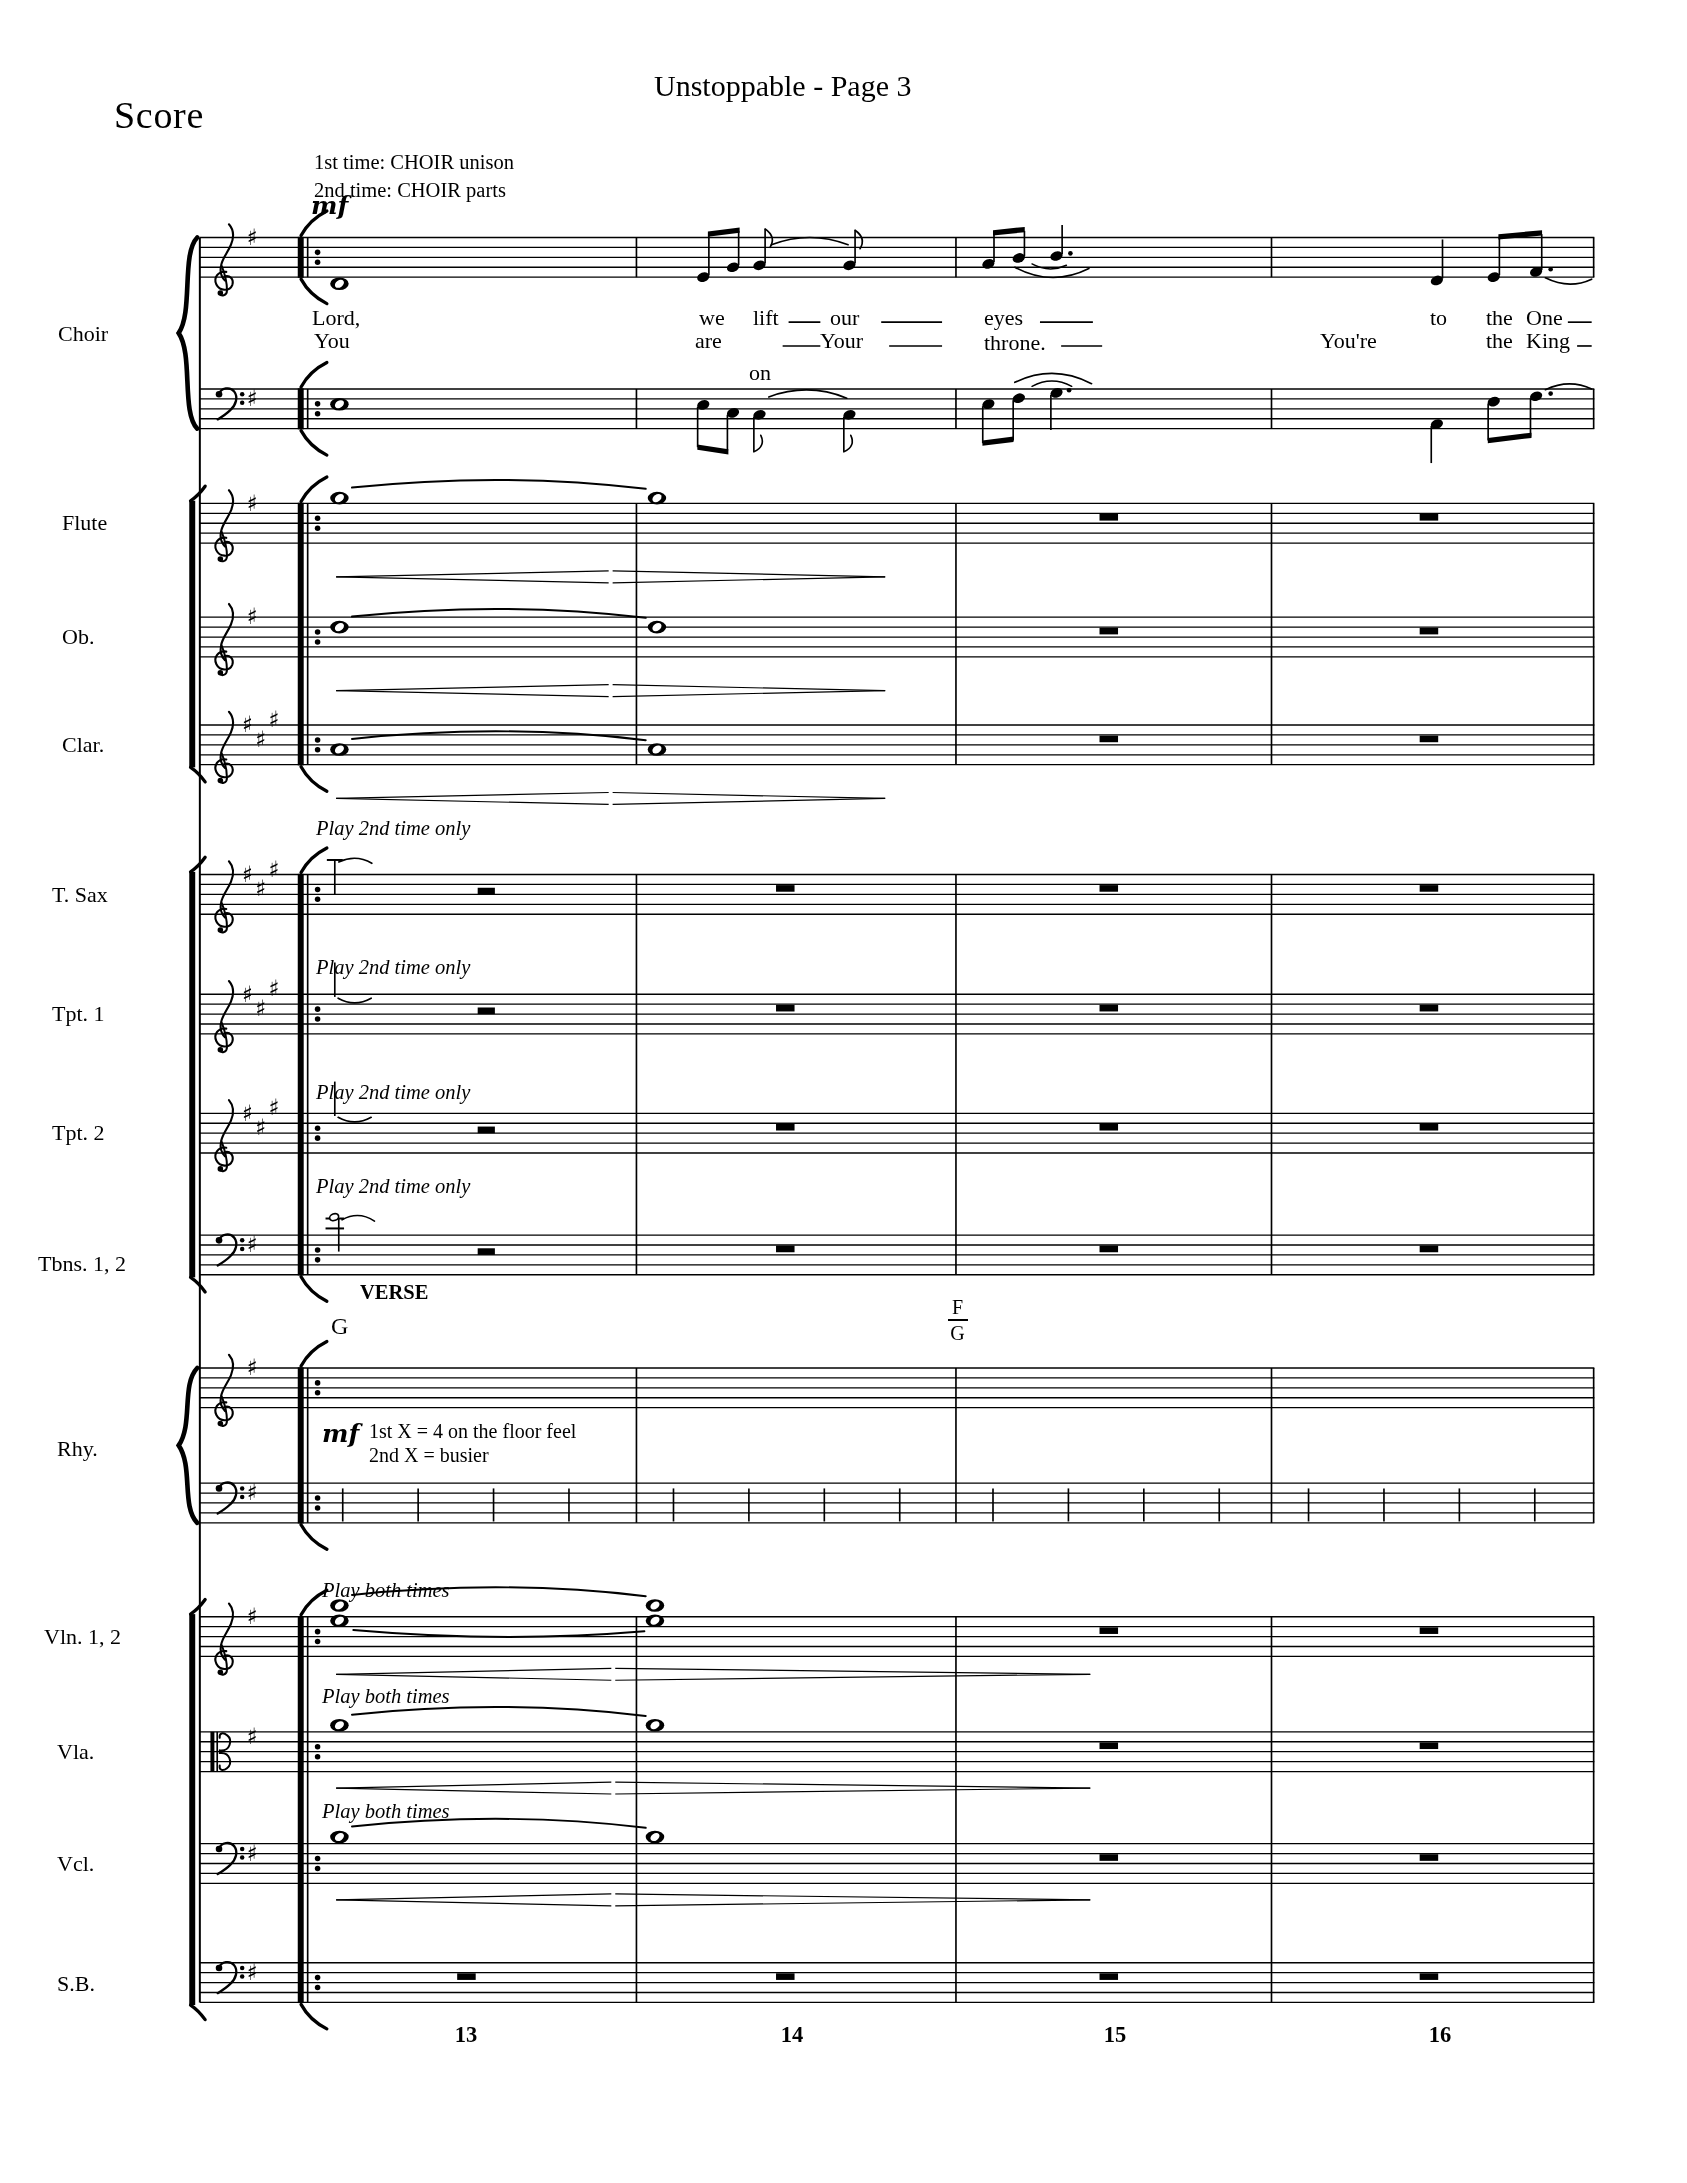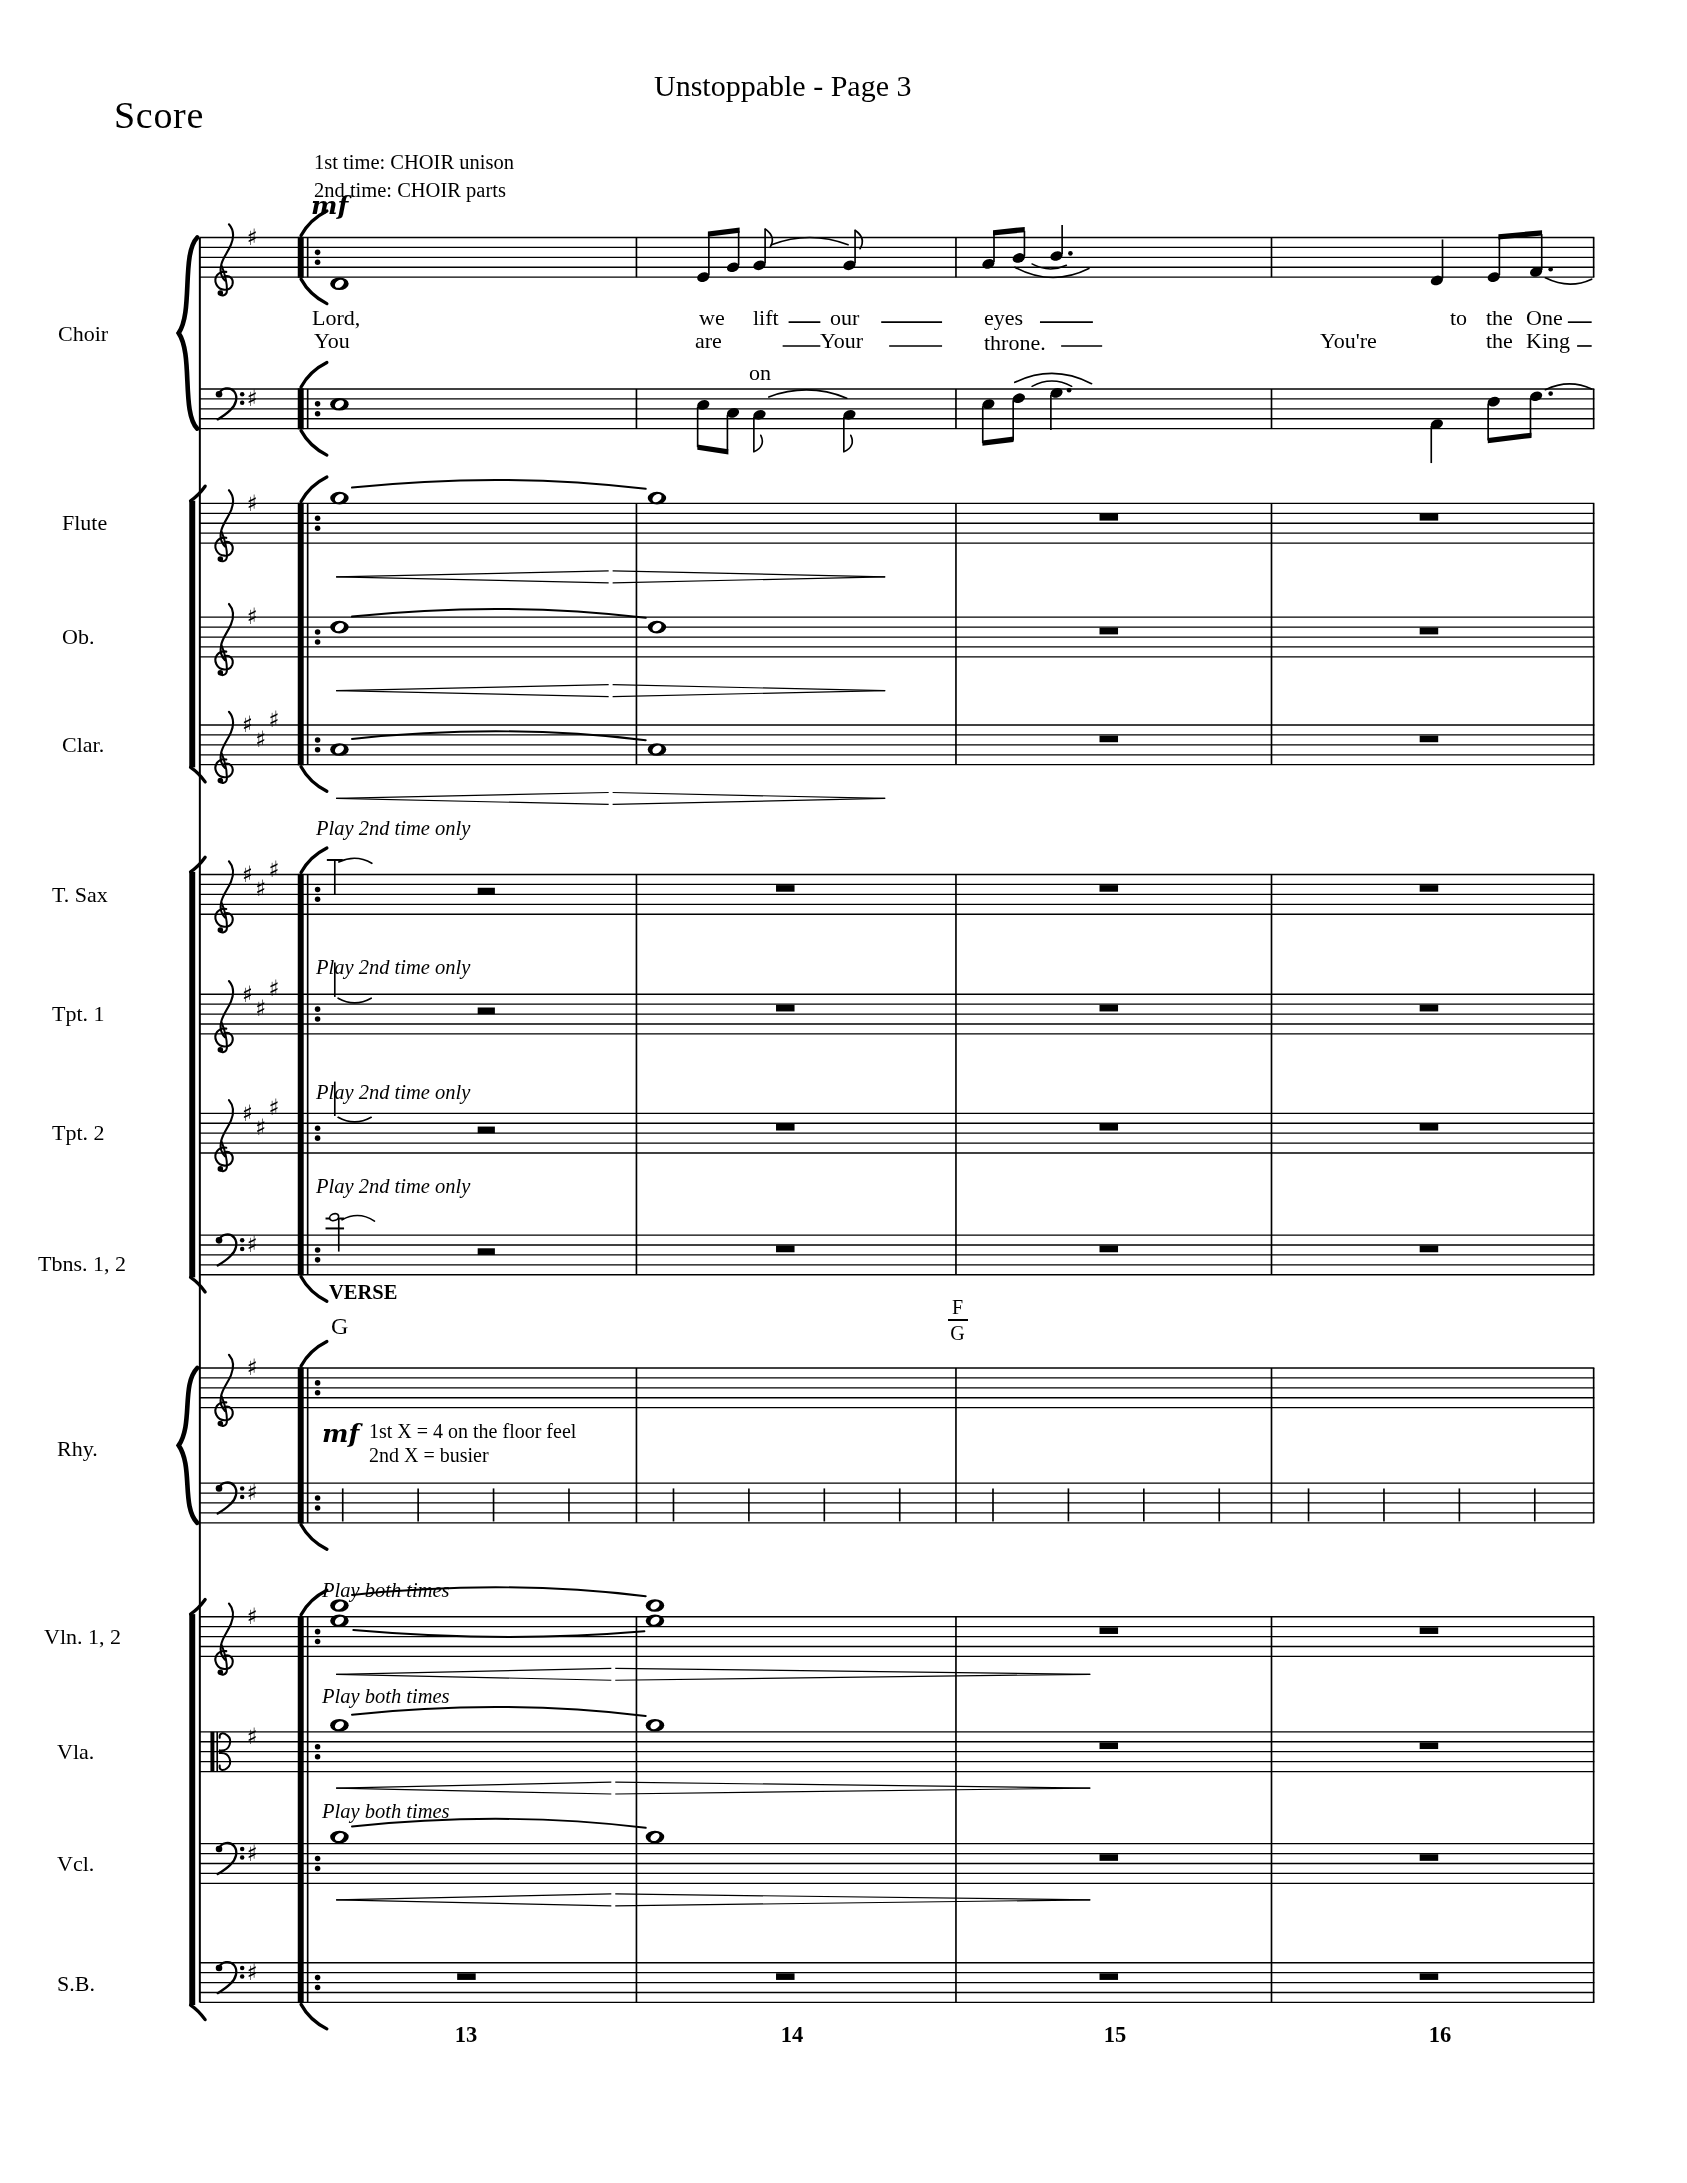--- a/index.html
+++ b/index.html
@@ -7,21 +7,21 @@
     position:relative;width:1687px;height:2183px;background:#ffffff;
     font-family:"Liberation Serif", serif;color:#000;overflow:hidden;
   }
   #notation{position:absolute;left:0;top:0;}
   .txt{position:absolute;white-space:nowrap;line-height:1.05;}
   .score-label{font-size:38px;letter-spacing:0.7px;margin-top:38px;}
   .page-title{font-size:30px;}
   .instr{font-size:20.5px;}
   .dyn{font-size:25px;font-style:italic;font-weight:700;font-family:"DejaVu Serif","Liberation Serif",serif;}
   .dir{font-size:20.5px;font-style:italic;}
-  .verse{font-size:20.5px;font-weight:700;}
+  .verse{font-size:20.5px;font-weight:700;margin-left:31px;}
   .chord{font-size:24px;}
   .chord-frac{font-size:20px;text-align:center;width:29px;}
   .chord-frac .bar{border-top:2px solid #000;width:20px;margin:1.3px auto;height:0;}
   .label{font-size:22px;}
   .lyric{font-size:22px;}
   .mnum{font-size:22.5px;font-weight:700;transform:translateX(-50%);}
   .rhynote{font-size:20px;}
 </style>
 </head>
 <body>
@@ -511,21 +511,21 @@
 
   <div class="txt dyn" style="left:322px;top:1421px;">mf</div>
   <div class="txt rhynote" style="left:369px;top:1421px;">1st X = 4 on the floor feel</div>
   <div class="txt rhynote" style="left:369px;top:1445px;">2nd X = busier</div>
 
   <div class="txt lyric" style="left:312px;top:306px;">Lord,</div>
   <div class="txt lyric" style="left:699px;top:306px;">we</div>
   <div class="txt lyric" style="left:753px;top:306px;text-align:right;">lift</div>
   <div class="txt lyric" style="left:830px;top:306px;">our</div>
   <div class="txt lyric" style="left:984px;top:306px;">eyes</div>
-  <div class="txt lyric" style="left:1430px;top:306px;margin-left:20px;">to</div>
+  <div class="txt lyric" style="left:1430px;top:306px;">to</div>
   <div class="txt lyric" style="left:1486px;top:306px;">the</div>
   <div class="txt lyric" style="left:1526px;top:306px;">One</div>
 
   <div class="txt lyric" style="left:314px;top:329px;">You</div>
   <div class="txt lyric" style="left:695px;top:329px;">are</div>
   <div class="txt lyric" style="left:749px;top:329px;margin-top:32px;">on</div>
   <div class="txt lyric" style="left:820px;top:329px;">Your</div>
   <div class="txt lyric" style="left:984px;top:331px;">throne.</div>
   <div class="txt lyric" style="left:1320px;top:329px;">You're</div>
   <div class="txt lyric" style="left:1486px;top:329px;">the</div>

